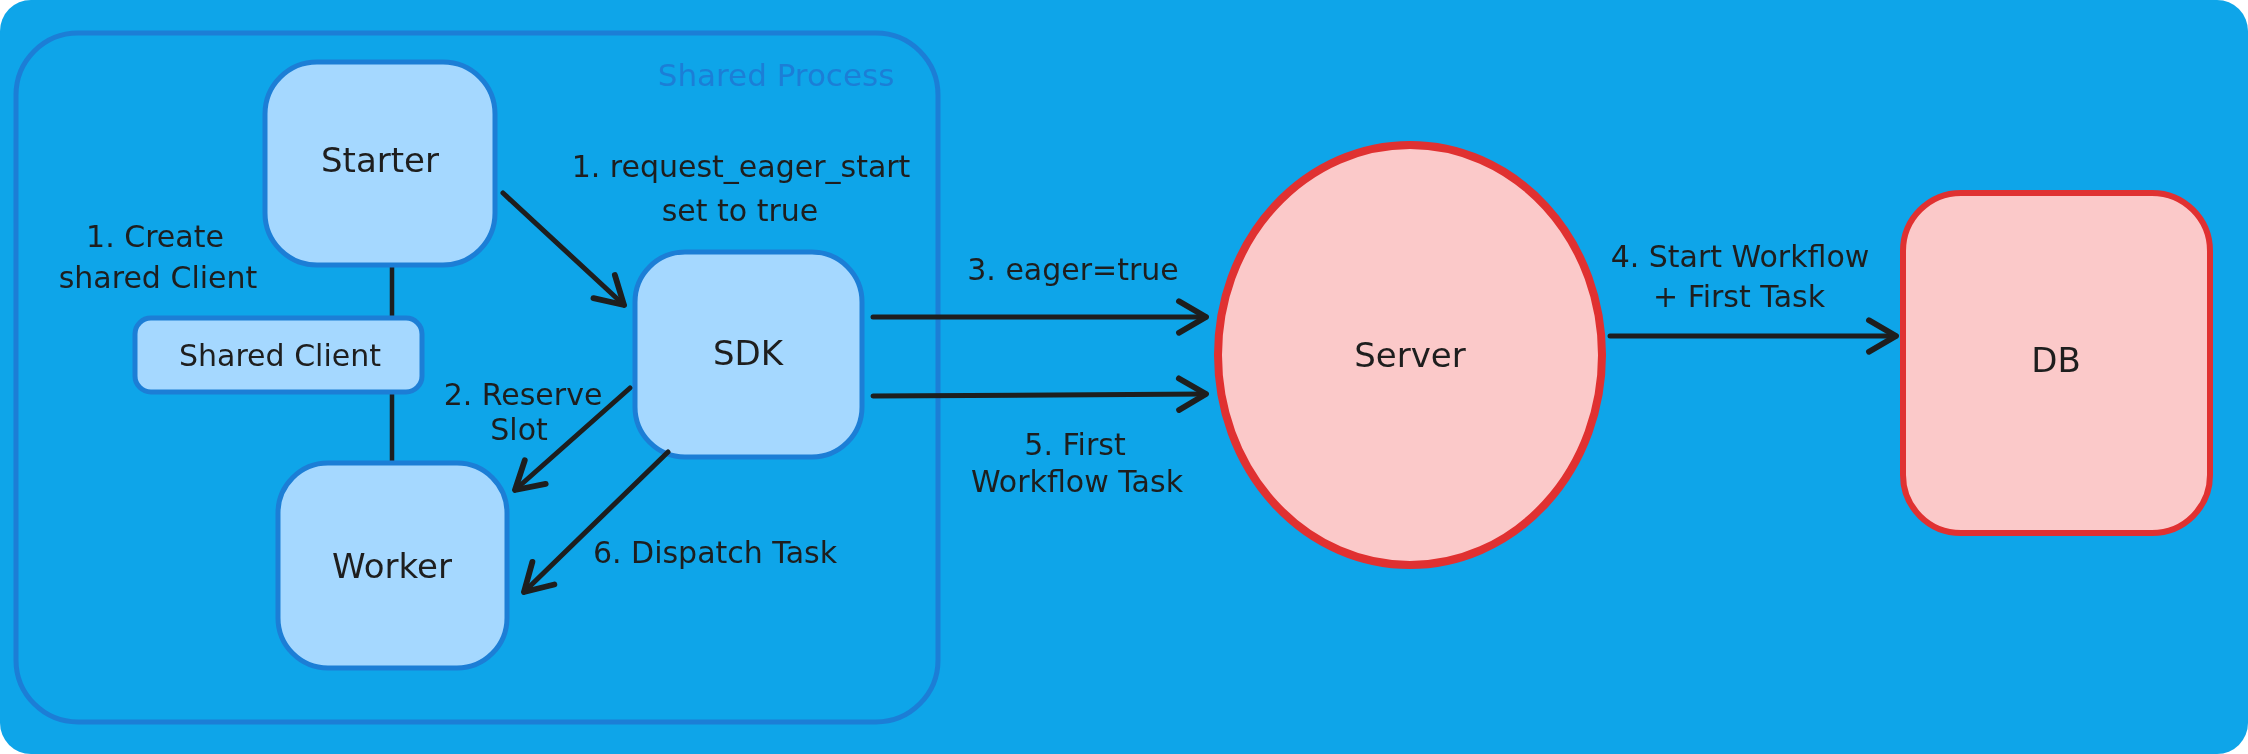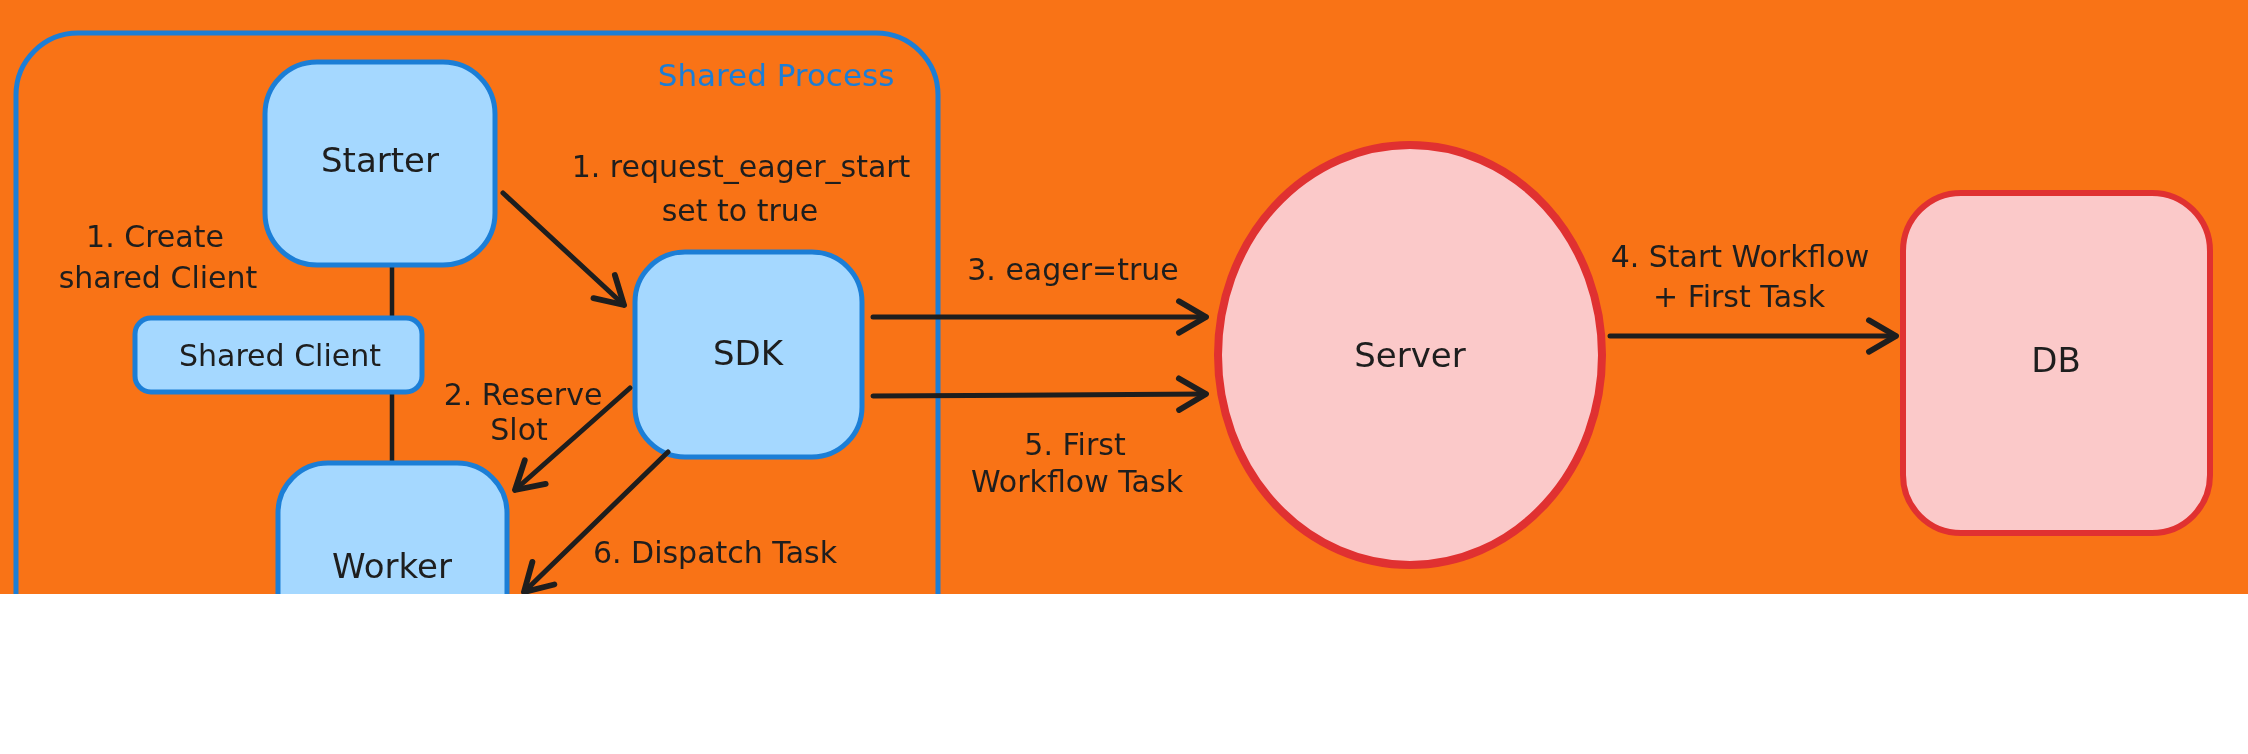--- a/index.html
+++ b/index.html
@@ -3,24 +3,25 @@
 <meta charset="utf-8">
 <style>
   html, body {
     margin: 0;
     padding: 0;
     background: #ffffff;
   }
   .canvas {
     position: relative;
     width: 2248px;
-    height: 594px;
-    background: #f97316;
+    height: 754px;
+    background: #0ea5e9;
     overflow: hidden;
     font-family: "DejaVu Sans", sans-serif;
+    border-radius: 31px;
   }
   svg { display: block; }
   .node-box {
     fill: #a5d8ff;
     stroke: #1c7ed6;
     stroke-width: 5;
   }
   .red-shape {
     fill: #fbc9c9;
     stroke: #e03131;

